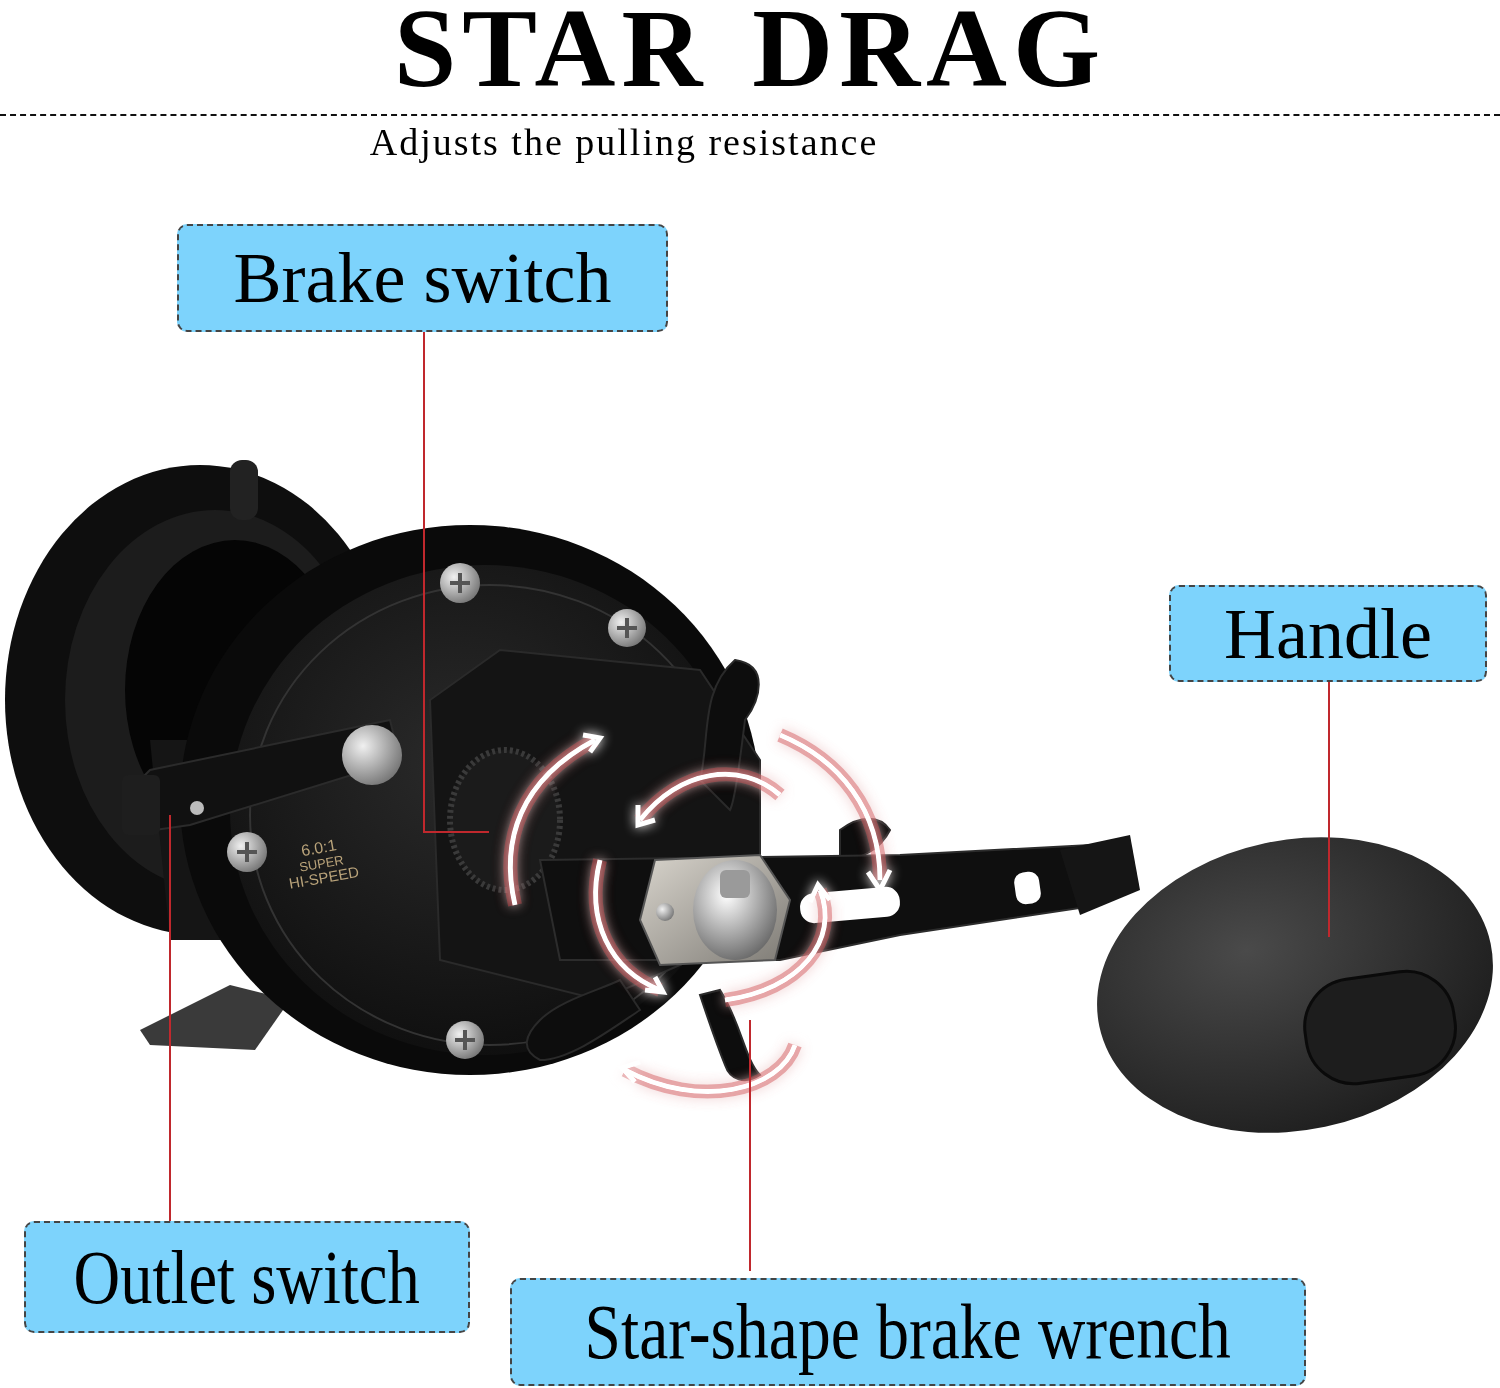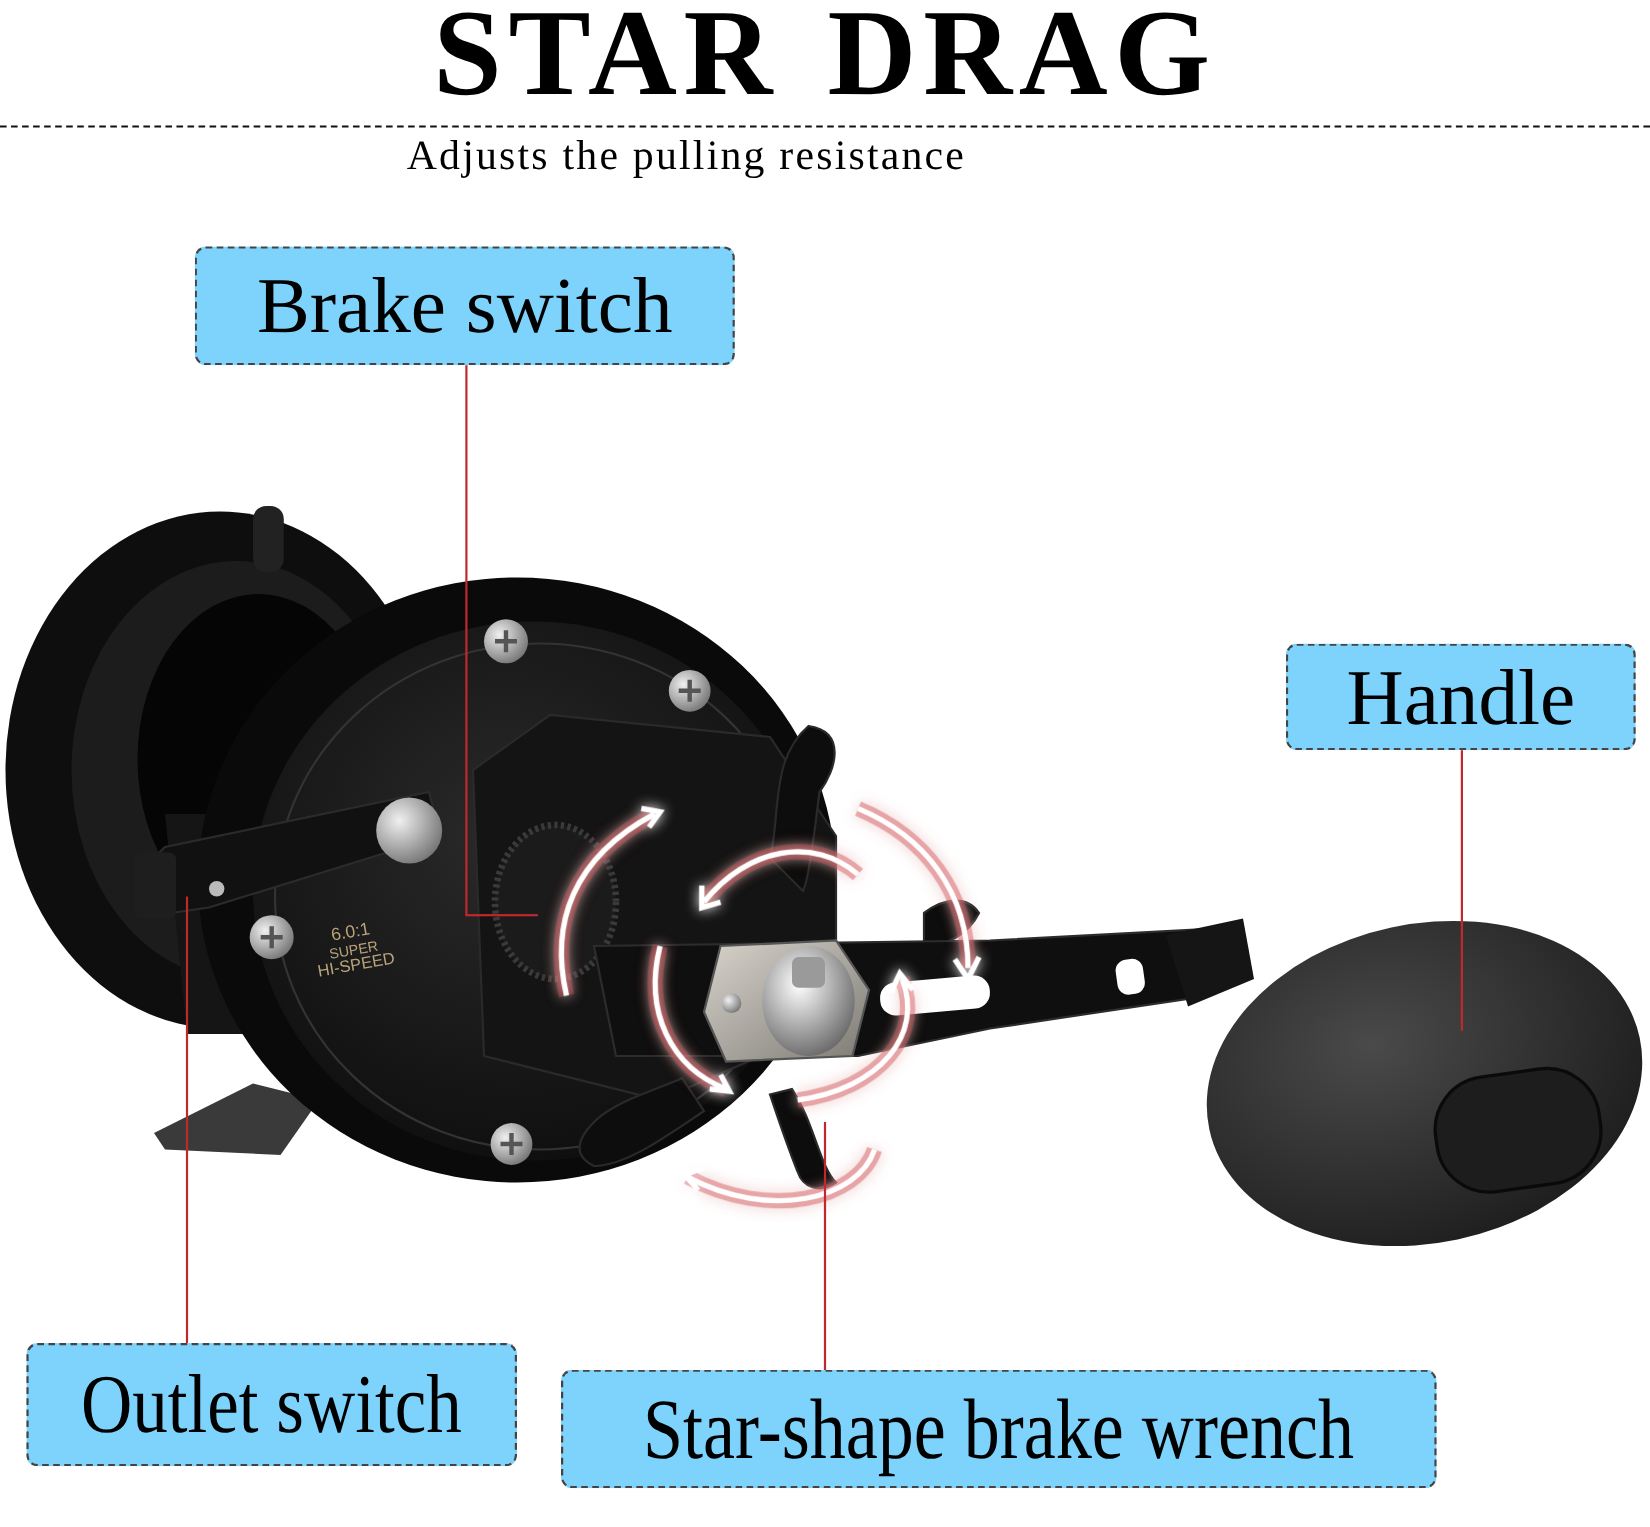--- a/index.html
+++ b/index.html
@@ -13,21 +13,21 @@
   .subtitle { position: absolute; left: 0; width: 1222px; top: 122px; text-align: center;
               font-size: 38px; letter-spacing: 2px; line-height: 1.1; margin-left: 13px; }
   .callout { position: absolute; border: 2px dashed #444; border-radius: 10px;
              background: #7dd3fc; display: flex; align-items: center; justify-content: center;
              box-sizing: border-box; white-space: nowrap; }
   .callout span { font-size: 72px; line-height: 1; }
   .c-brake { left: 177px; top: 224px; width: 491px; height: 108px; }
   .c-handle { left: 1169px; top: 585px; width: 318px; height: 97px; text-align: right; }
   .c-outlet { left: 24px; top: 1221px; width: 446px; height: 112px; }
   .c-outlet span { font-size: 76px; transform: scaleX(0.85); display: inline-block; }
-  .c-star { left: 510px; top: 1245px; width: 796px; height: 108px; font-family: Liberation Serif, serif; }
+  .c-star { left: 510px; top: 1278px; width: 796px; height: 108px; font-family: Liberation Serif, serif; }
   .c-star span { font-size: 78px; transform: scaleX(0.84); display: inline-block; }
   .scene { position: absolute; left: 0; top: 0; width: 1500px; height: 1388px; }
   .leader { position: absolute; background: #c0282d; }
   .ratio { position: absolute; left: 286px; top: 840px; color: #b9a37a;
            font-family: "Liberation Sans", "DejaVu Sans", sans-serif; text-align: center;
            transform: rotate(-10deg); line-height: 1.05; }
   .ratio .r1 { font-size: 16px; display: block; }
   .ratio .r2 { font-size: 13px; display: block; }
   .ratio .r3 { font-size: 15px; display: block; }
 </style>

